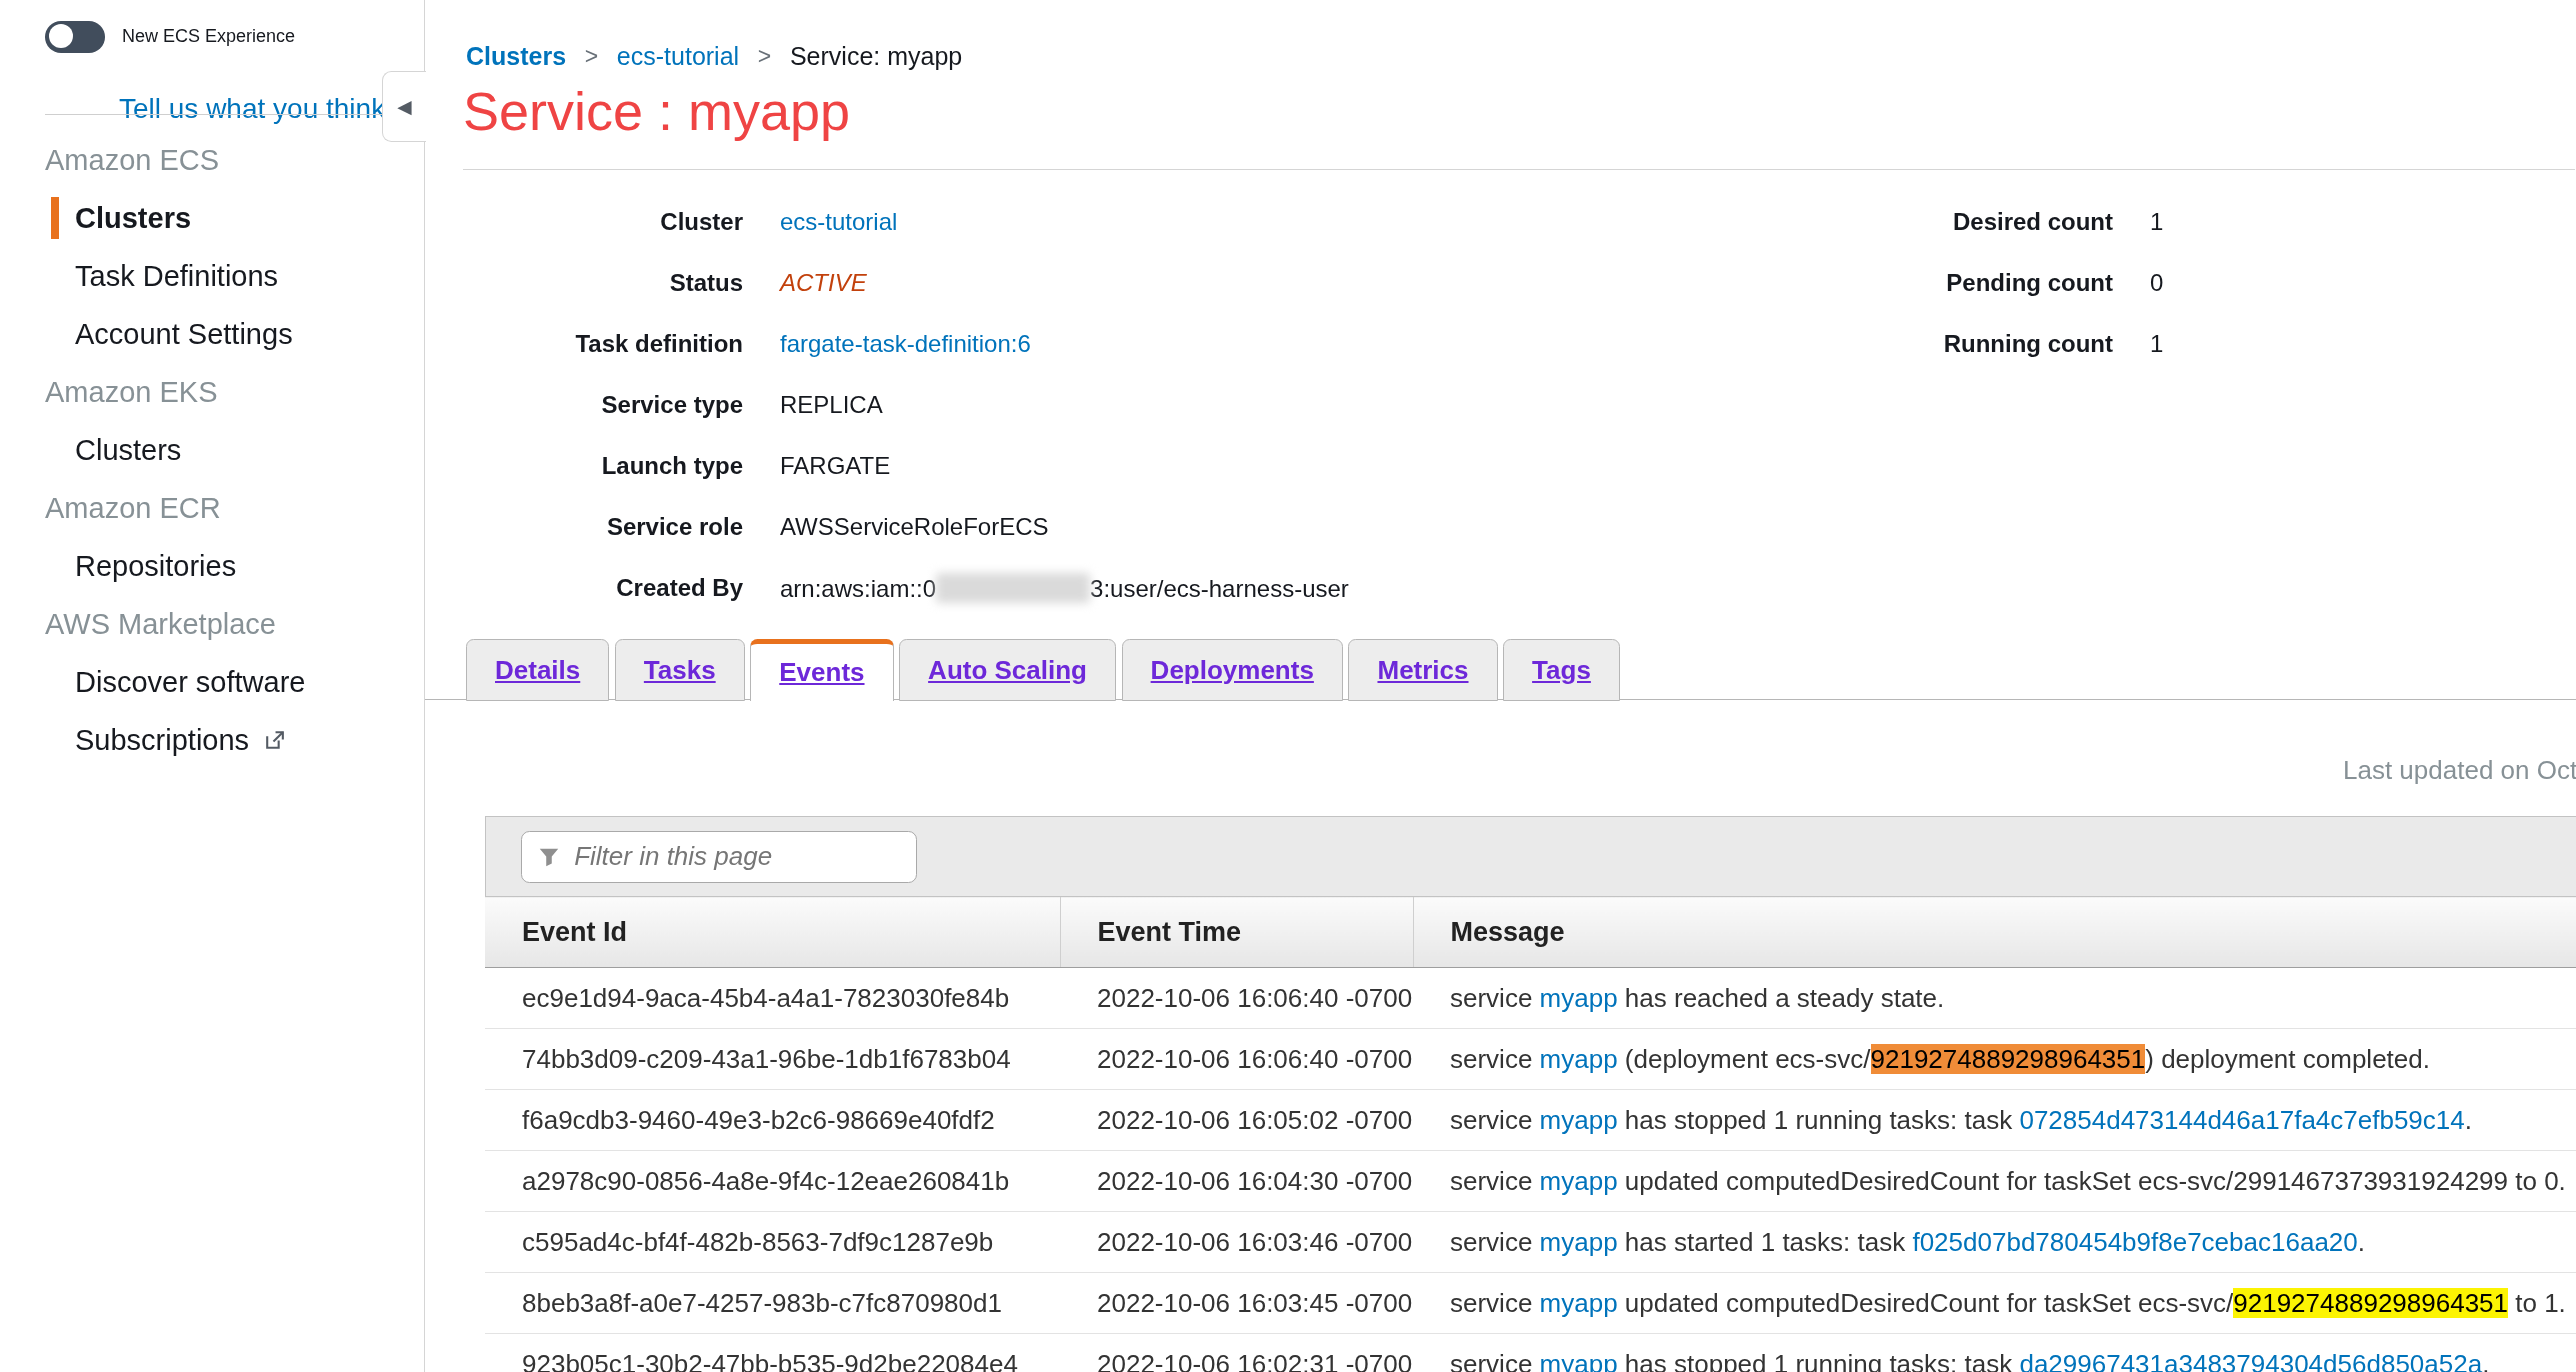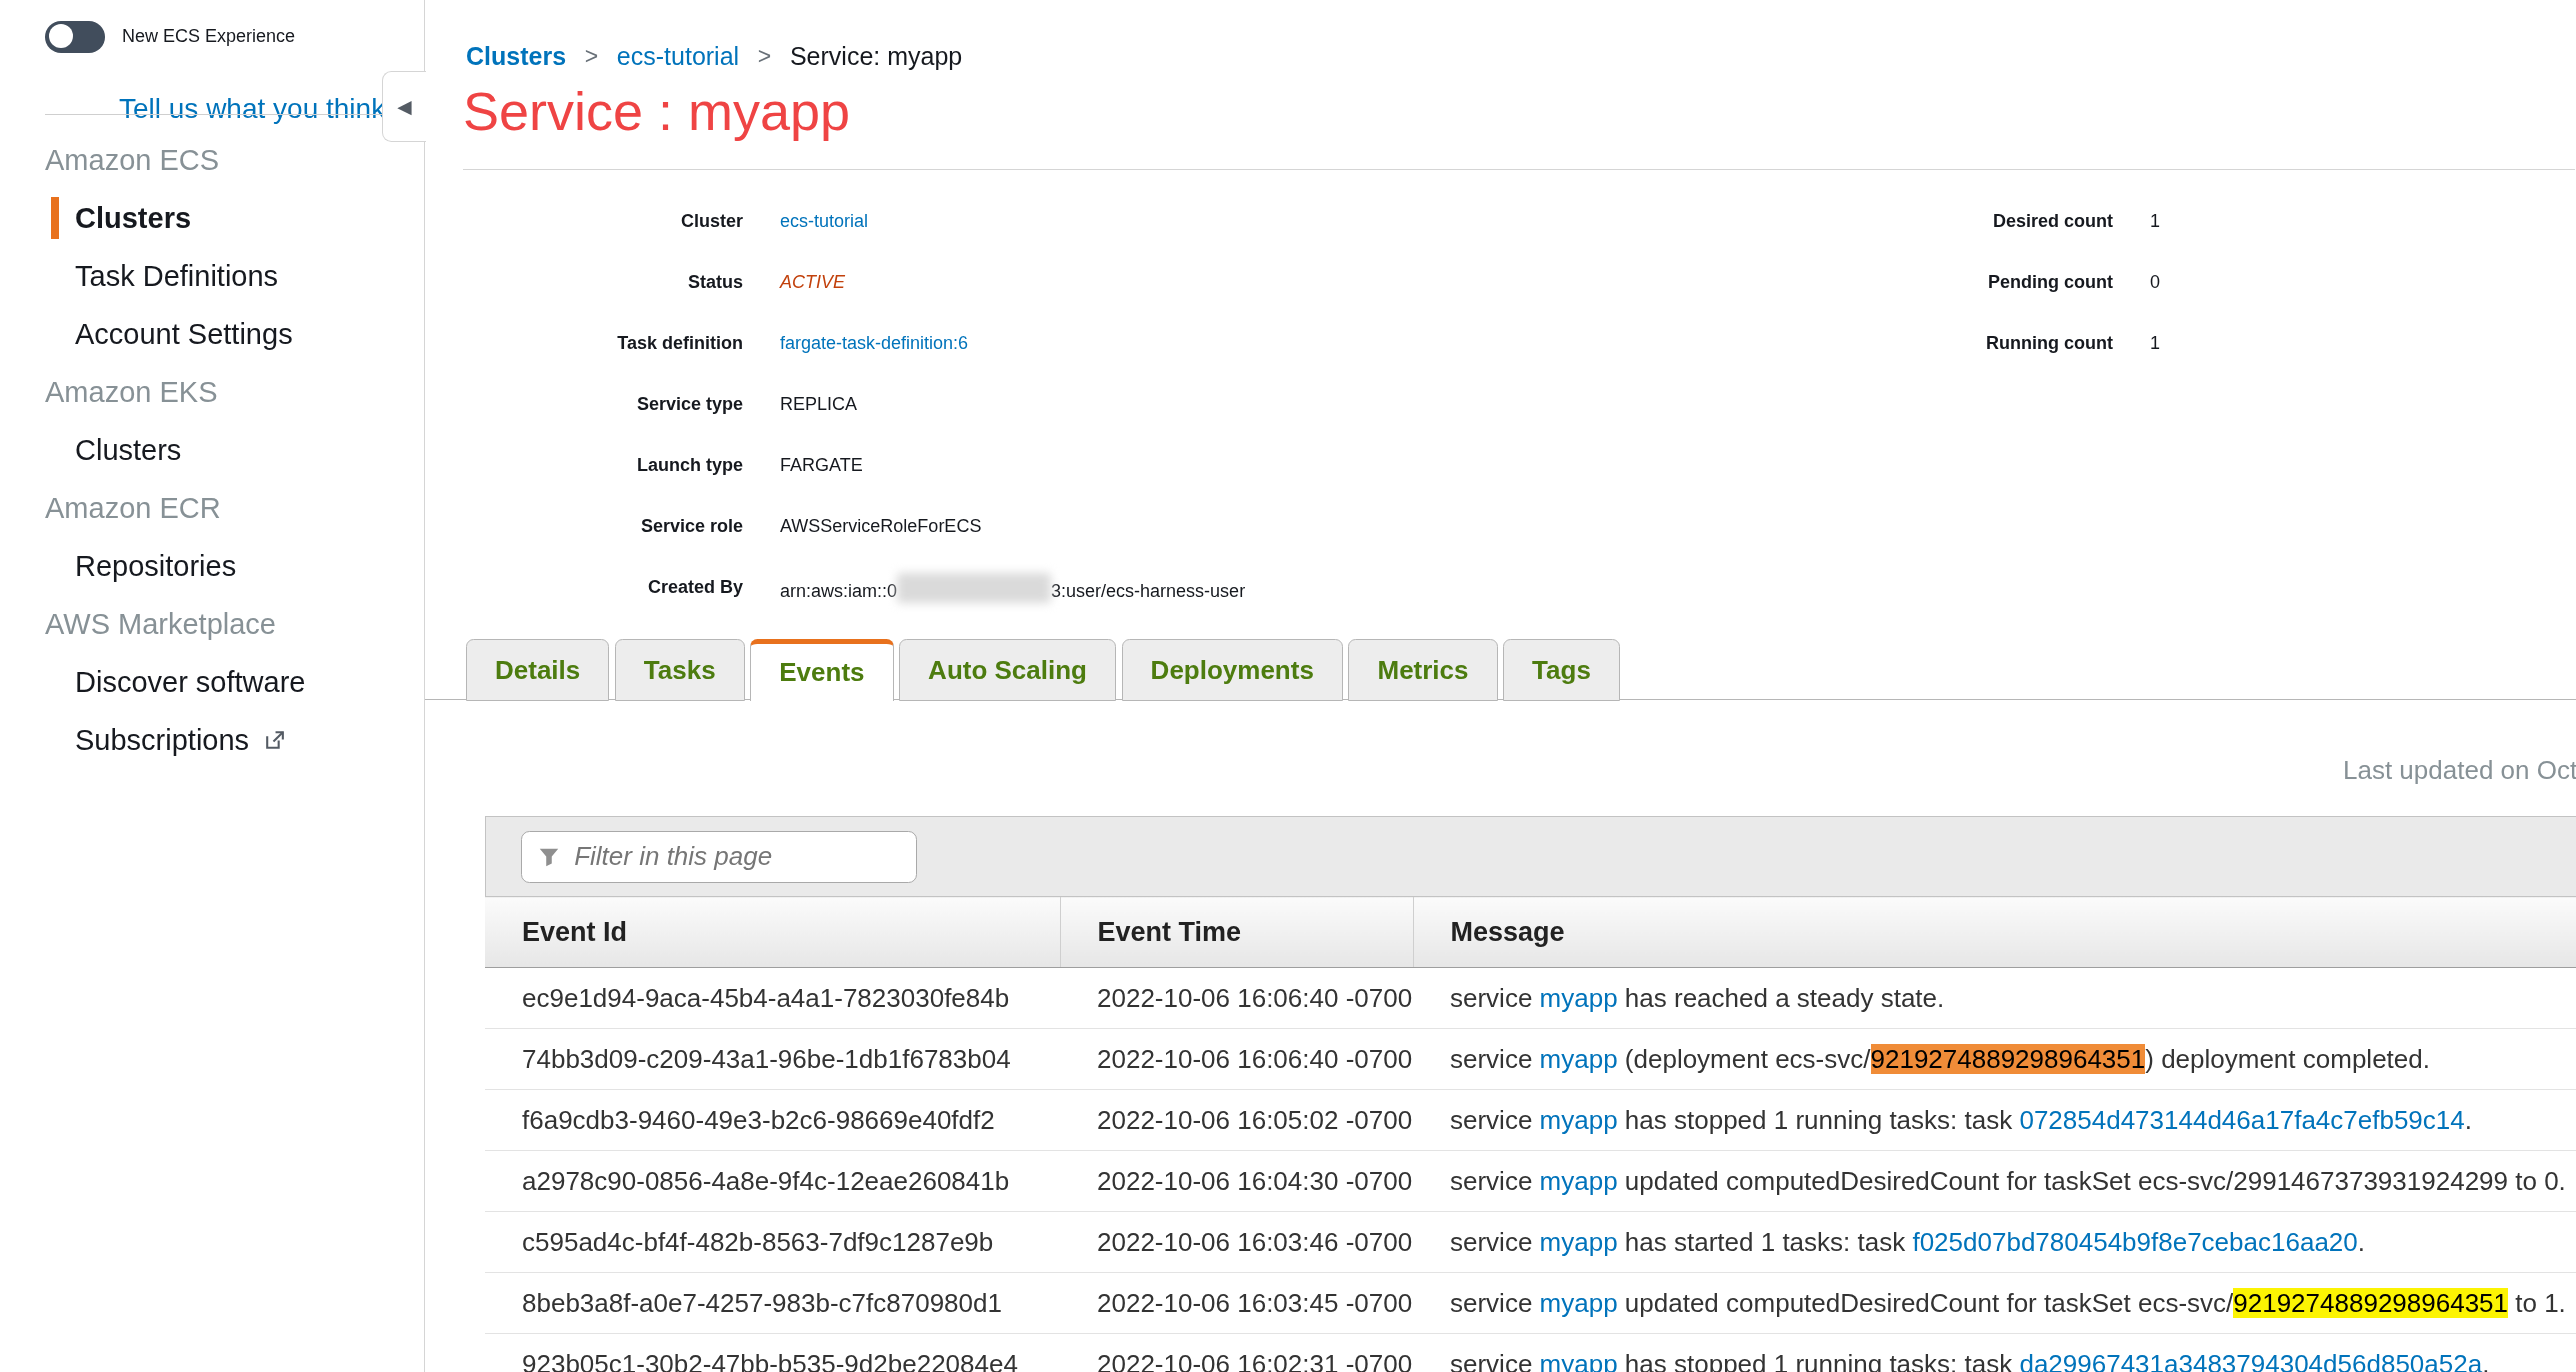--- a/index.html
+++ b/index.html
@@ -31,33 +31,33 @@
   .breadcrumb{position:absolute;left:41px;top:42px;display:flex;align-items:center;gap:18.7px;font-size:25px;white-space:nowrap;}
   .crumb.link-bold{color:#0073bb;font-weight:700;cursor:pointer;}
   .crumb.link{color:#0073bb;cursor:pointer;}
   .crumb.current{color:#16191f;}
   .crumb-sep{color:#687078;font-size:23px;}
   .page-title{position:absolute;left:38px;top:80px;font-size:54px;font-weight:400;color:#ef4444;}
   .title-rule{position:absolute;left:38px;top:169px;width:2112px;border-top:0.9px solid #d5d5d5;}
   
   .details-left{position:absolute;left:0;top:191px;}
   .details-right{position:absolute;left:1399px;top:191px;}
-  .detail-row{height:61px;display:flex;align-items:center;font-size:18px;}
+  .detail-row{height:61px;display:flex;align-items:center;font-size:24px;}
   .detail-label{width:318px;text-align:right;font-weight:700;color:#16191f;flex:none;}
   .details-right .detail-label{width:289px;}
   .detail-value{margin-left:37px;color:#16191f;white-space:nowrap;}
   .detail-value .lnk{cursor:pointer;}
   .status-active{font-weight:400;}
   .redacted{display:inline-block;width:154px;height:30px;background:#dadada;border-radius:3.7px;filter:blur(4.7px);vertical-align:-6.5px;}
   
   .tab-baseline{position:absolute;left:0;top:699px;width:2151px;border-top:0.9px solid #b6b6b6;z-index:1;}
   .tabs{position:absolute;left:41px;top:639px;display:flex;gap:5.6px;z-index:2;}
   .tab{box-sizing:border-box;height:62px;padding:4px 28px;display:flex;align-items:center;
     background:#ededed;border:0.9px solid #b6b6b6;border-radius:7.5px 7.5px 0 0;
-    font-size:26px;font-weight:700;color:#4d7c0f;cursor:pointer;white-space:nowrap;}
+    font-size:26px;font-weight:700;color:#6d28d9;cursor:pointer;white-space:nowrap;text-decoration:underline;}
   .tab.active{background:#fff;border-top:5.6px solid #e8711d;border-bottom:none;height:62px;margin-bottom:-0.9px;z-index:3;}
   .last-updated{position:absolute;left:1918px;top:755px;font-size:26px;color:#879196;white-space:nowrap;}
   
   .events-panel{position:absolute;left:60px;top:816px;width:2145px;}
   .toolbar{box-sizing:border-box;height:80px;background:#eaeaea;border:0.9px solid #c3c3c3;border-bottom:none;
     display:flex;align-items:center;padding-left:35px;}
   .filter-box{box-sizing:border-box;width:396px;height:52px;background:#fff;border:0.9px solid #a9a9a9;border-radius:8.4px;
     display:flex;align-items:center;padding:0 15px;gap:11.2px;}
   .filter-input{border:none;outline:none;flex:1;font-family:"Liberation Sans",sans-serif;font-size:26px;font-style:italic;color:#555;background:transparent;min-width:0;}
   .filter-input::placeholder{color:#767676;font-style:italic;}

